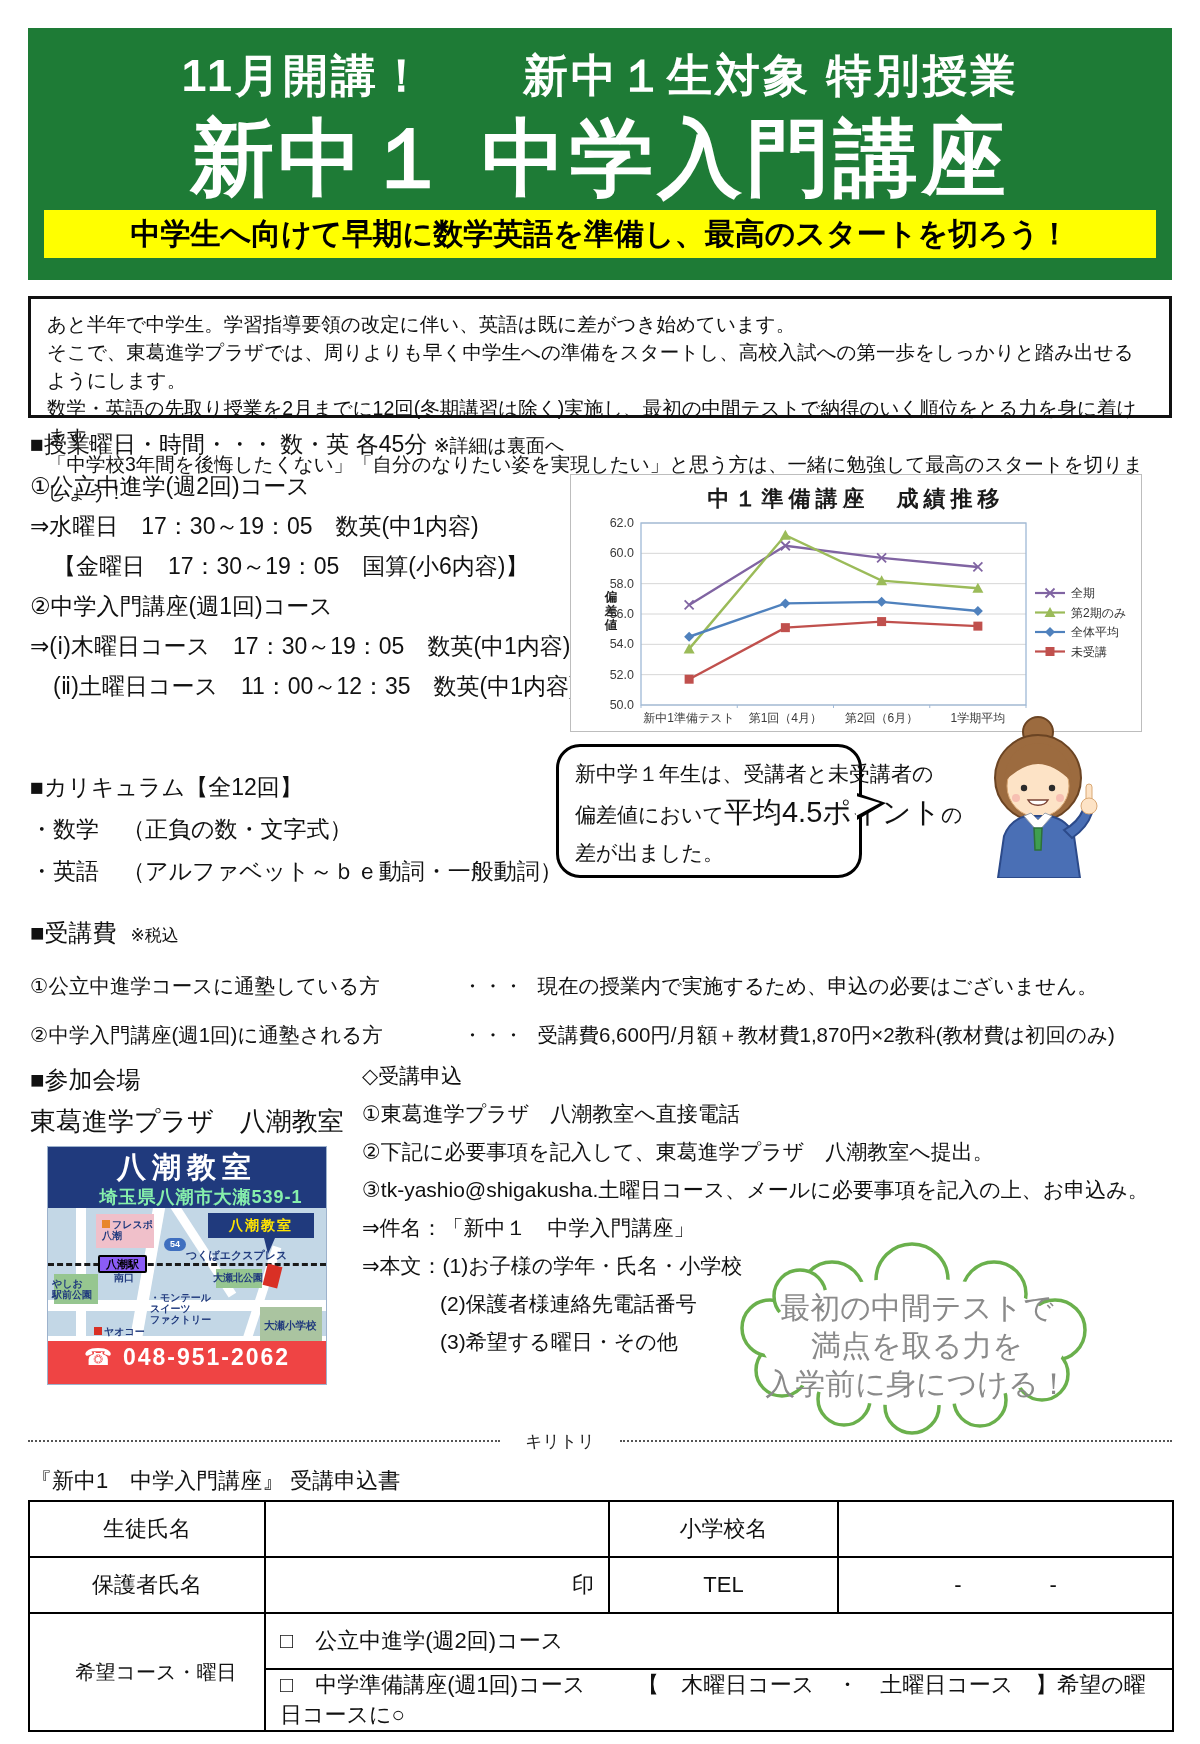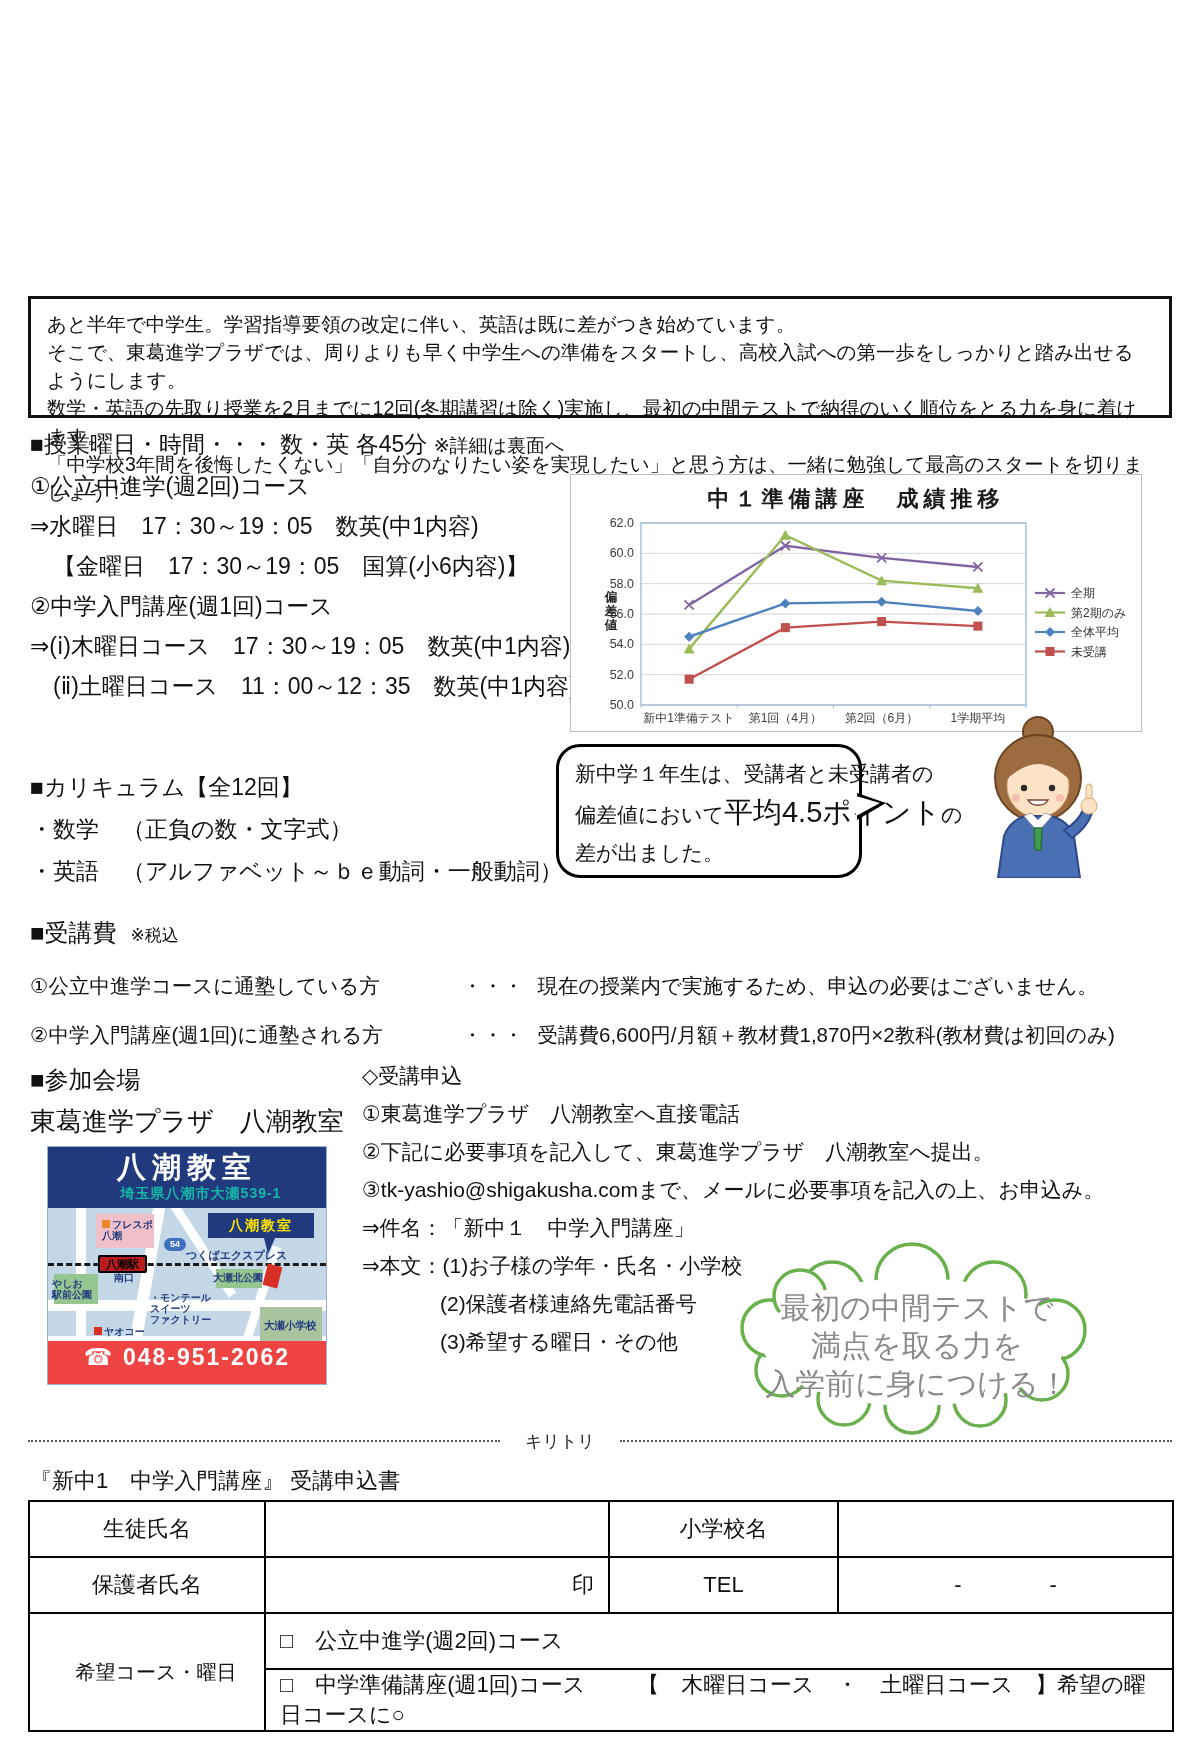--- a/index.html
+++ b/index.html
@@ -54,27 +54,27 @@
   .fee-row .lbl{width:432px;flex:none;}
   .fee-row .dots{margin-right:14px;}
 
   .venue-h{left:30px;top:1064px;font-size:24px;}
   .venue-name{left:30px;top:1104px;font-size:26px;}
 
   
   .map-card{left:47px;top:1146px;width:280px;height:239px;border:1px solid #9db2cc;background:#c3d7e6;}
   .map-head{position:absolute;left:0;top:0;width:100%;height:61px;background:#203a7d;text-align:center;}
   .map-head .t{font-size:29px;font-weight:bold;color:#fff;letter-spacing:6px;line-height:36px;margin-top:2px;}
-  .map-head .a{font-size:14px;font-weight:bold;color:#14b8a6;letter-spacing:1px;margin-left:28px;}
+  .map-head .a{font-size:18px;font-weight:bold;color:#86efac;letter-spacing:1px;margin-left:28px;}
   .map-body{position:absolute;left:0;top:61px;width:100%;height:145px;background:#c3d7e6;overflow:hidden;}
   .road{position:absolute;background:#fff;}
   .rail{position:absolute;left:0;top:55px;width:100%;height:0;border-top:3px dashed #1a1a1a;}
   .mlabel{position:absolute;color:#203a7d;font-weight:bold;font-size:10px;line-height:11px;white-space:pre-line;}
   .mblock{position:absolute;}
-  .station-box{position:absolute;left:50px;top:47px;background:#b91c1c;border:2px solid #000;
+  .station-box{position:absolute;left:50px;top:47px;background:#8b5cf6;border:2px solid #000;
     font-size:11px;font-weight:bold;padding:0 6px;line-height:14px;color:#000;border-radius:2px;}
   .tag{position:absolute;left:160px;top:5px;width:106px;height:25px;background:#203a7d;color:#ffe400;
     font-size:14px;font-weight:bold;text-align:center;line-height:25px;letter-spacing:2px;}
   .tag-tail{position:absolute;left:216px;top:30px;width:0;height:0;
     border-top:16px solid #203a7d;border-left:4px solid transparent;border-right:7px solid transparent;}
   .badge54{position:absolute;left:116px;top:30px;width:22px;height:13px;background:#3f6fbf;border-radius:7px;
     color:#fff;font-size:9px;font-weight:bold;text-align:center;line-height:13px;}
   .micon{display:inline-block;width:8px;height:8px;background:#e8862a;margin-right:2px;}
   .micon.red{background:#d93025;}
   .marker{position:absolute;left:217px;top:57px;width:15px;height:22px;background:#d93025;transform:rotate(14deg);}
@@ -99,20 +99,25 @@
   table.form{position:absolute;left:28px;top:1500px;width:1144px;border-collapse:collapse;table-layout:fixed;}
   table.form td{border:2.5px solid #000;height:56px;font-size:22px;padding:0 14px;background:#fff;}
   td.c{text-align:center;}
   td.seal{text-align:right;}
 </style>
 </head>
 <body>
 
 <div class="page">
 
+  <div class="abs hdr">
+    <div class="hdr-kicker">11月開講！　　新中１生対象 特別授業</div>
+    <div class="hdr-title">新中１ 中学入門講座</div>
+    <div class="hdr-banner">中学生へ向けて早期に数学英語を準備し、最高のスタートを切ろう！</div>
+  </div>
 
   <div class="abs intro">
     <div>あと半年で中学生。学習指導要領の改定に伴い、英語は既に差がつき始めています。</div>
     <div>そこで、東葛進学プラザでは、周りよりも早く中学生への準備をスタートし、高校入試への第一歩をしっかりと踏み出せるようにします。</div>
     <div>数学・英語の先取り授業を2月までに12回(冬期講習は除く)実施し、最初の中間テストで納得のいく順位をとる力を身に着けます。</div>
     <div>「中学校3年間を後悔したくない」「自分のなりたい姿を実現したい」と思う方は、一緒に勉強して最高のスタートを切りましょう！</div>
   </div>
 
   <div class="abs sched">
     <div class="ln"><span>■授業曜日・時間・・・ 数・英 各45分 </span><span class="note">※詳細は裏面へ</span></div>
@@ -278,21 +283,21 @@
       <div class="mlabel" style="left:216px;top:112px;font-size:10.5px;">大瀬小学校</div>
       <div class="mlabel" style="left:46px;top:118px;"><span class="micon red"></span><span>ヤオコー</span></div>
     </div>
     <div class="map-phone"><span>☎</span> <span>048-951-2062</span></div>
   </div>
 
   <div class="abs apply">
     <div class="ln">◇受講申込</div>
     <div class="ln">①東葛進学プラザ　八潮教室へ直接電話</div>
     <div class="ln">②下記に必要事項を記入して、東葛進学プラザ　八潮教室へ提出。</div>
-    <div class="ln">③tk-yashio@shigakusha.comまで、メールに必要事項を記入の上、お申込み。</div>
+    <div class="ln">③tk-yashio@shigakusha.土曜日コース、メールに必要事項を記入の上、お申込み。</div>
     <div class="ln">⇒件名：「新中１　中学入門講座」</div>
     <div class="ln">⇒本文：(1)お子様の学年・氏名・小学校</div>
     <div class="ln ind">(2)保護者様連絡先電話番号</div>
     <div class="ln ind">(3)希望する曜日・その他</div>
   </div>
 
   <svg class="abs cloud" width="410" height="195" viewBox="0 0 410 195">
     <g fill="#ffffff" stroke="#6ab04c" stroke-width="3.5">
       <circle cx="120" cy="52" r="32"></circle>
         <circle cx="200" cy="38" r="36"></circle>

